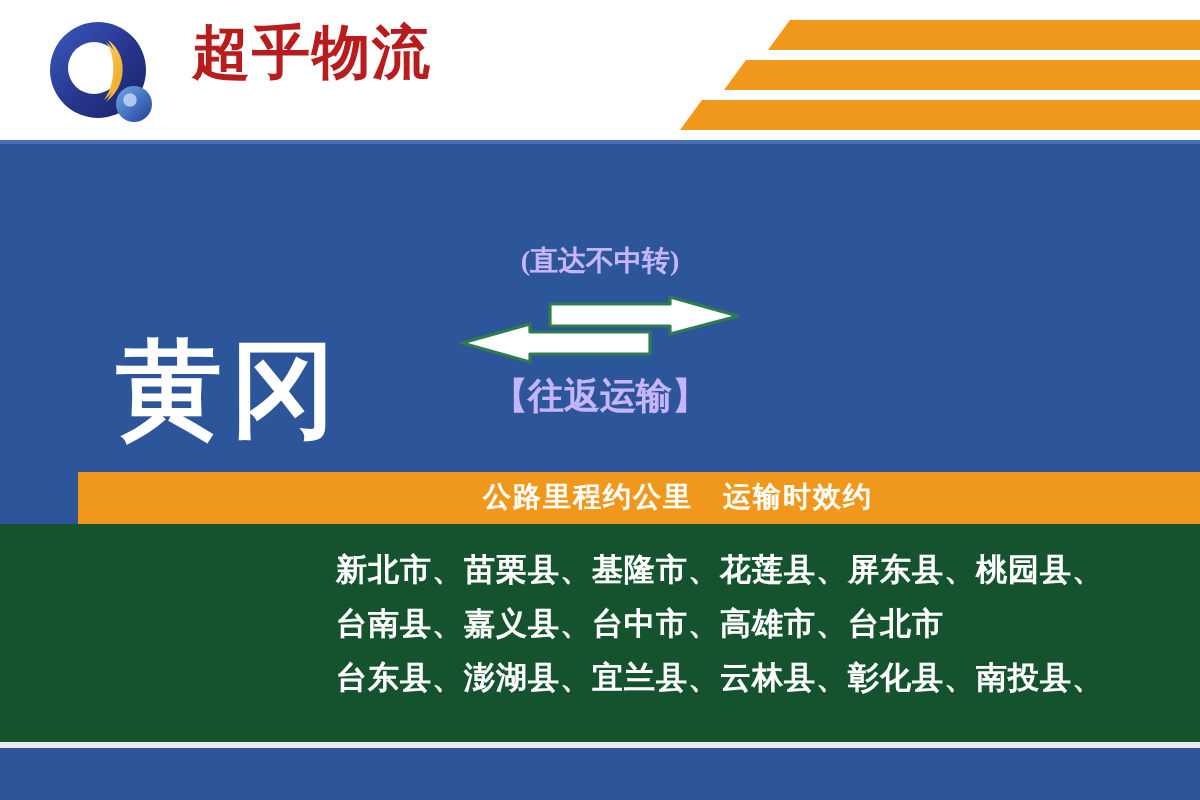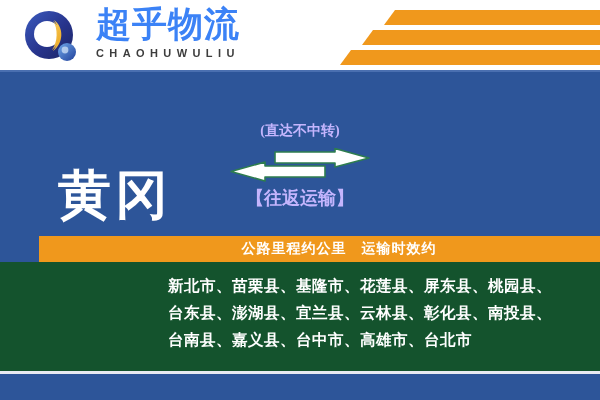--- a/index.html
+++ b/index.html
@@ -41,24 +41,24 @@
     position: absolute;
     left: 22px; top: 10px;
     width: 62px; height: 54px;
   }
   .logo-wordmark {
     position: absolute;
     left: 96px; top: 8px;
     width: 250px; height: 58px;
   }
   .logo-cn {
-    font-family: Liberation Mono, monospace;
-    font-size: 35px;
-    font-weight: bold;
-    color: #3b82f6;
+    font-family: Liberation Sans, sans-serif;
+    font-size: 29px;
+    font-weight: bold;
+    color: #b91c1c;
     letter-spacing: 1px;
     line-height: 38px;
     white-space: nowrap;
   }
   .logo-pinyin {
     font-family: "Liberation Sans", sans-serif;
     font-size: 11px;
     font-weight: bold;
     color: #3d3d3d;
     letter-spacing: 5.4px;
@@ -200,21 +200,20 @@
         <path d="M34 9 C41 16 41 34 33 41 C41 33 41 16 34 9 Z" fill="none"></path>
         <path d="M32 10 C42 17 42 33 31 41 C38 32 38 18 32 10 Z" fill="url(#lg-moon)"></path>
         <path d="M31 11 C40 18 40 33 30 40 C36 32 36 18 31 11 Z" fill="url(#lg-moon)"></path>
         <circle cx="45" cy="42" r="9" fill="url(#lg-dot)"></circle>
         <circle cx="43" cy="40" r="3.4" fill="#cfe2f7" opacity="0.75"></circle>
       </svg>
     </div>
 
     <div class="logo-wordmark">
       <div class="logo-cn">超乎物流</div>
-      <div class="logo-pinyin">CHAOHUWULIU</div>
     </div>
 
     <div class="stripes">
       <div class="stripe s1"></div>
       <div class="stripe s2"></div>
       <div class="stripe s3"></div>
     </div>
   </div>
   <div class="header-rule"></div>
 
@@ -239,20 +238,20 @@
   </div>
 
   <div class="infobar">
     <span class="infobar-text">公路里程约公里　运输时效约</span>
   </div>
 
   <div class="listarea">
 
     <div class="city-list">
       <div class="city-list-row">新北市、苗栗县、基隆市、花莲县、屏东县、桃园县、</div>
+      <div class="city-list-row">台南县、嘉义县、台中市、高雄市、台北市</div>
       <div class="city-list-row">台东县、澎湖县、宜兰县、云林县、彰化县、南投县、</div>
-      <div class="city-list-row">台南县、嘉义县、台中市、高雄市、台北市</div>
     </div>
   </div>
 
   <div class="bottom-rule"></div>
 
 </div>
 
 </body></html>

